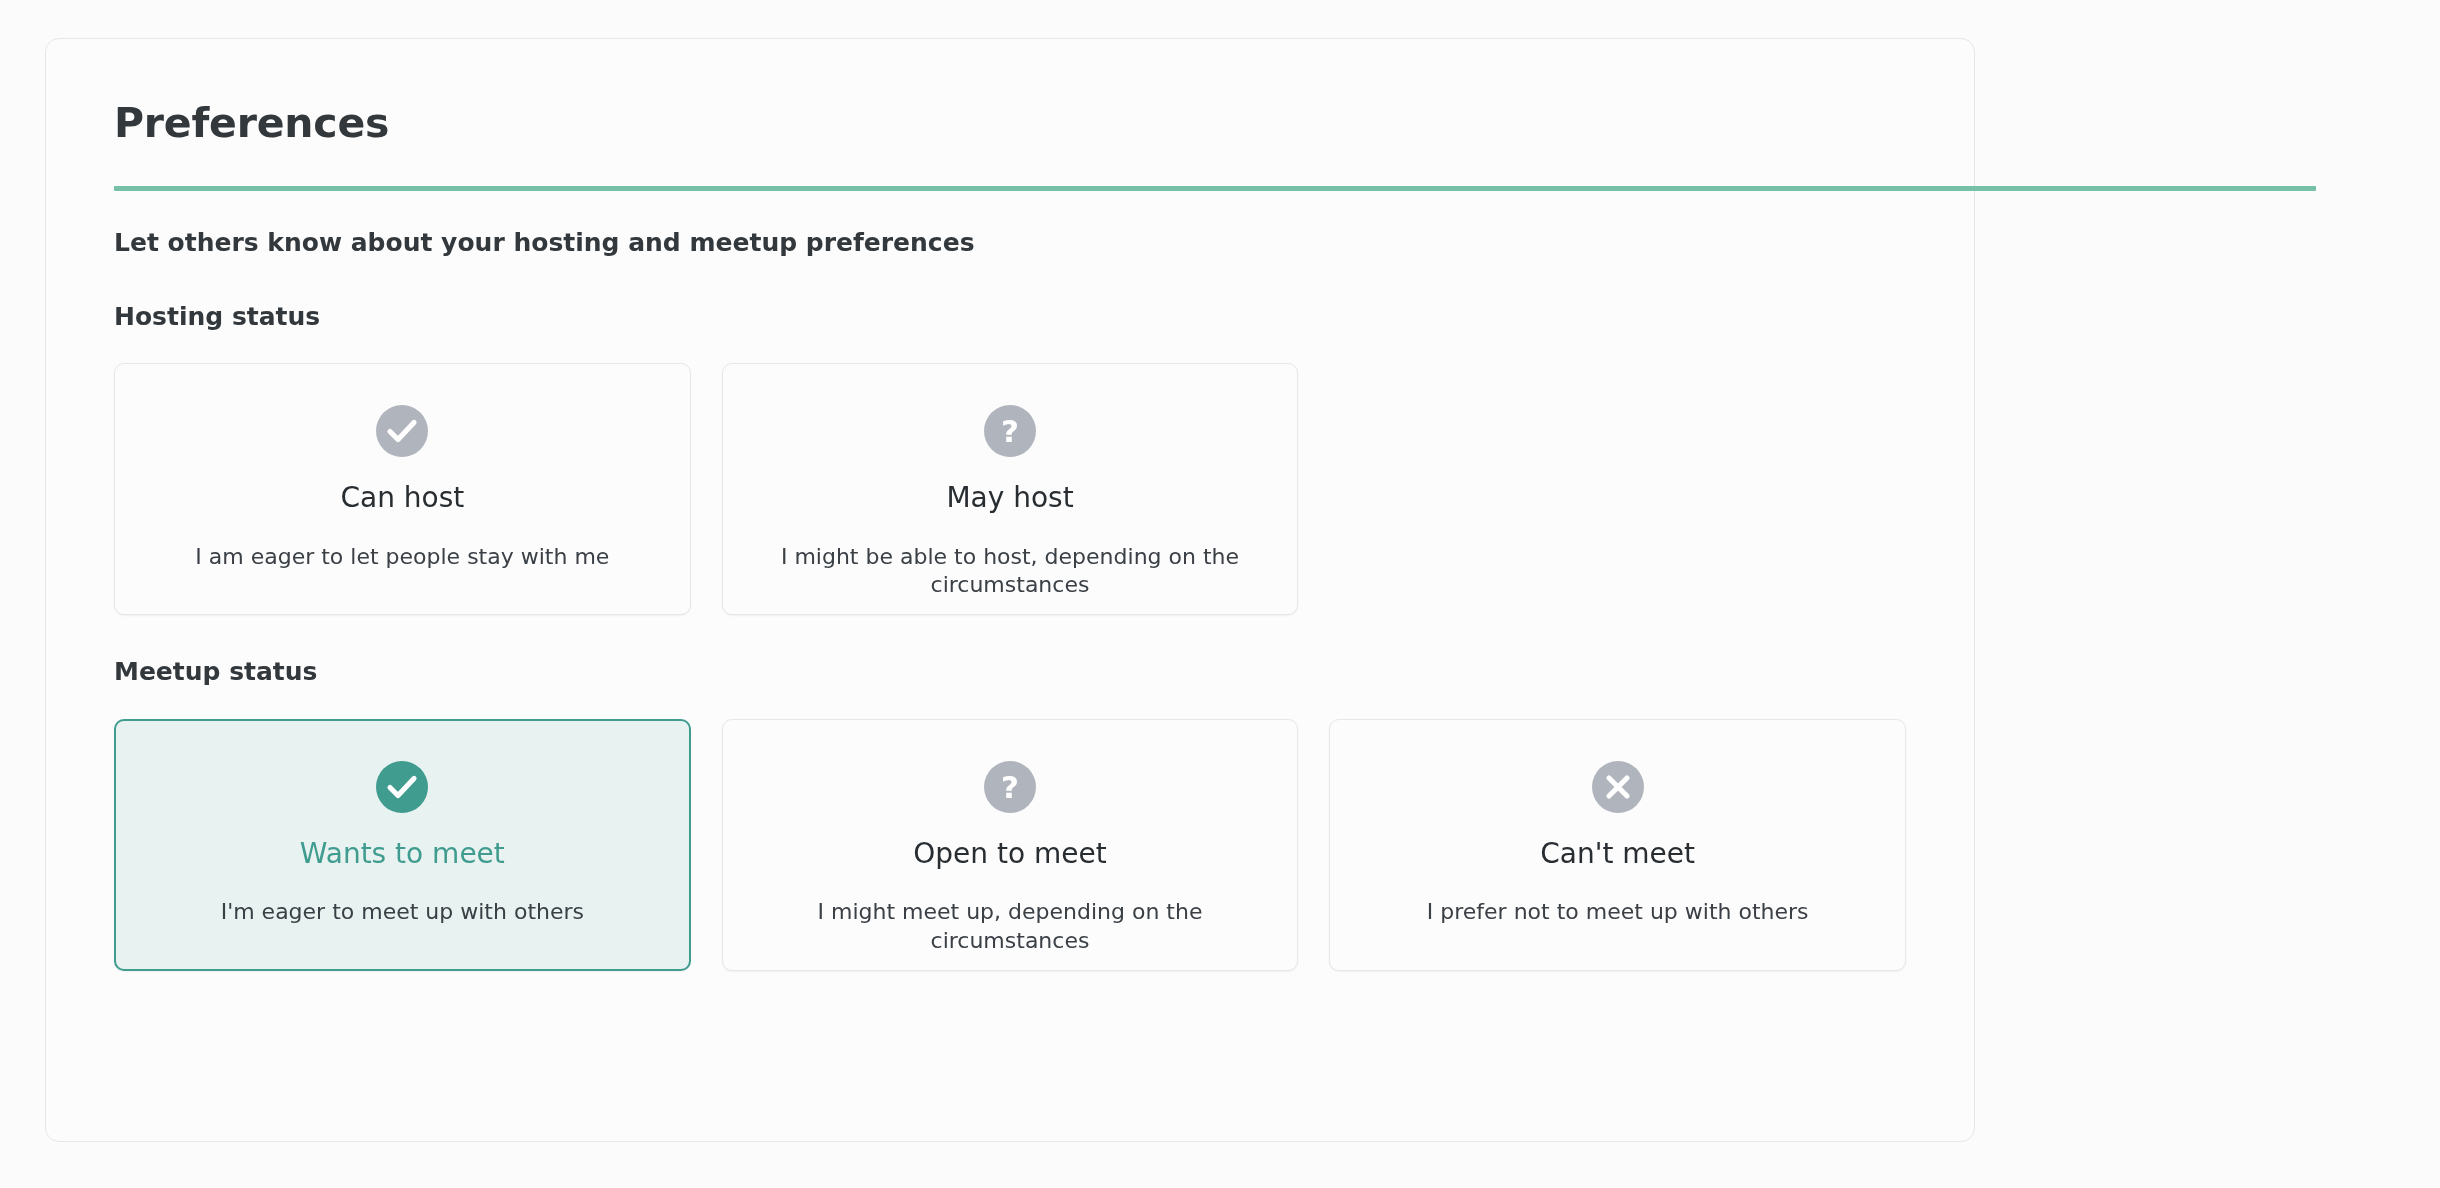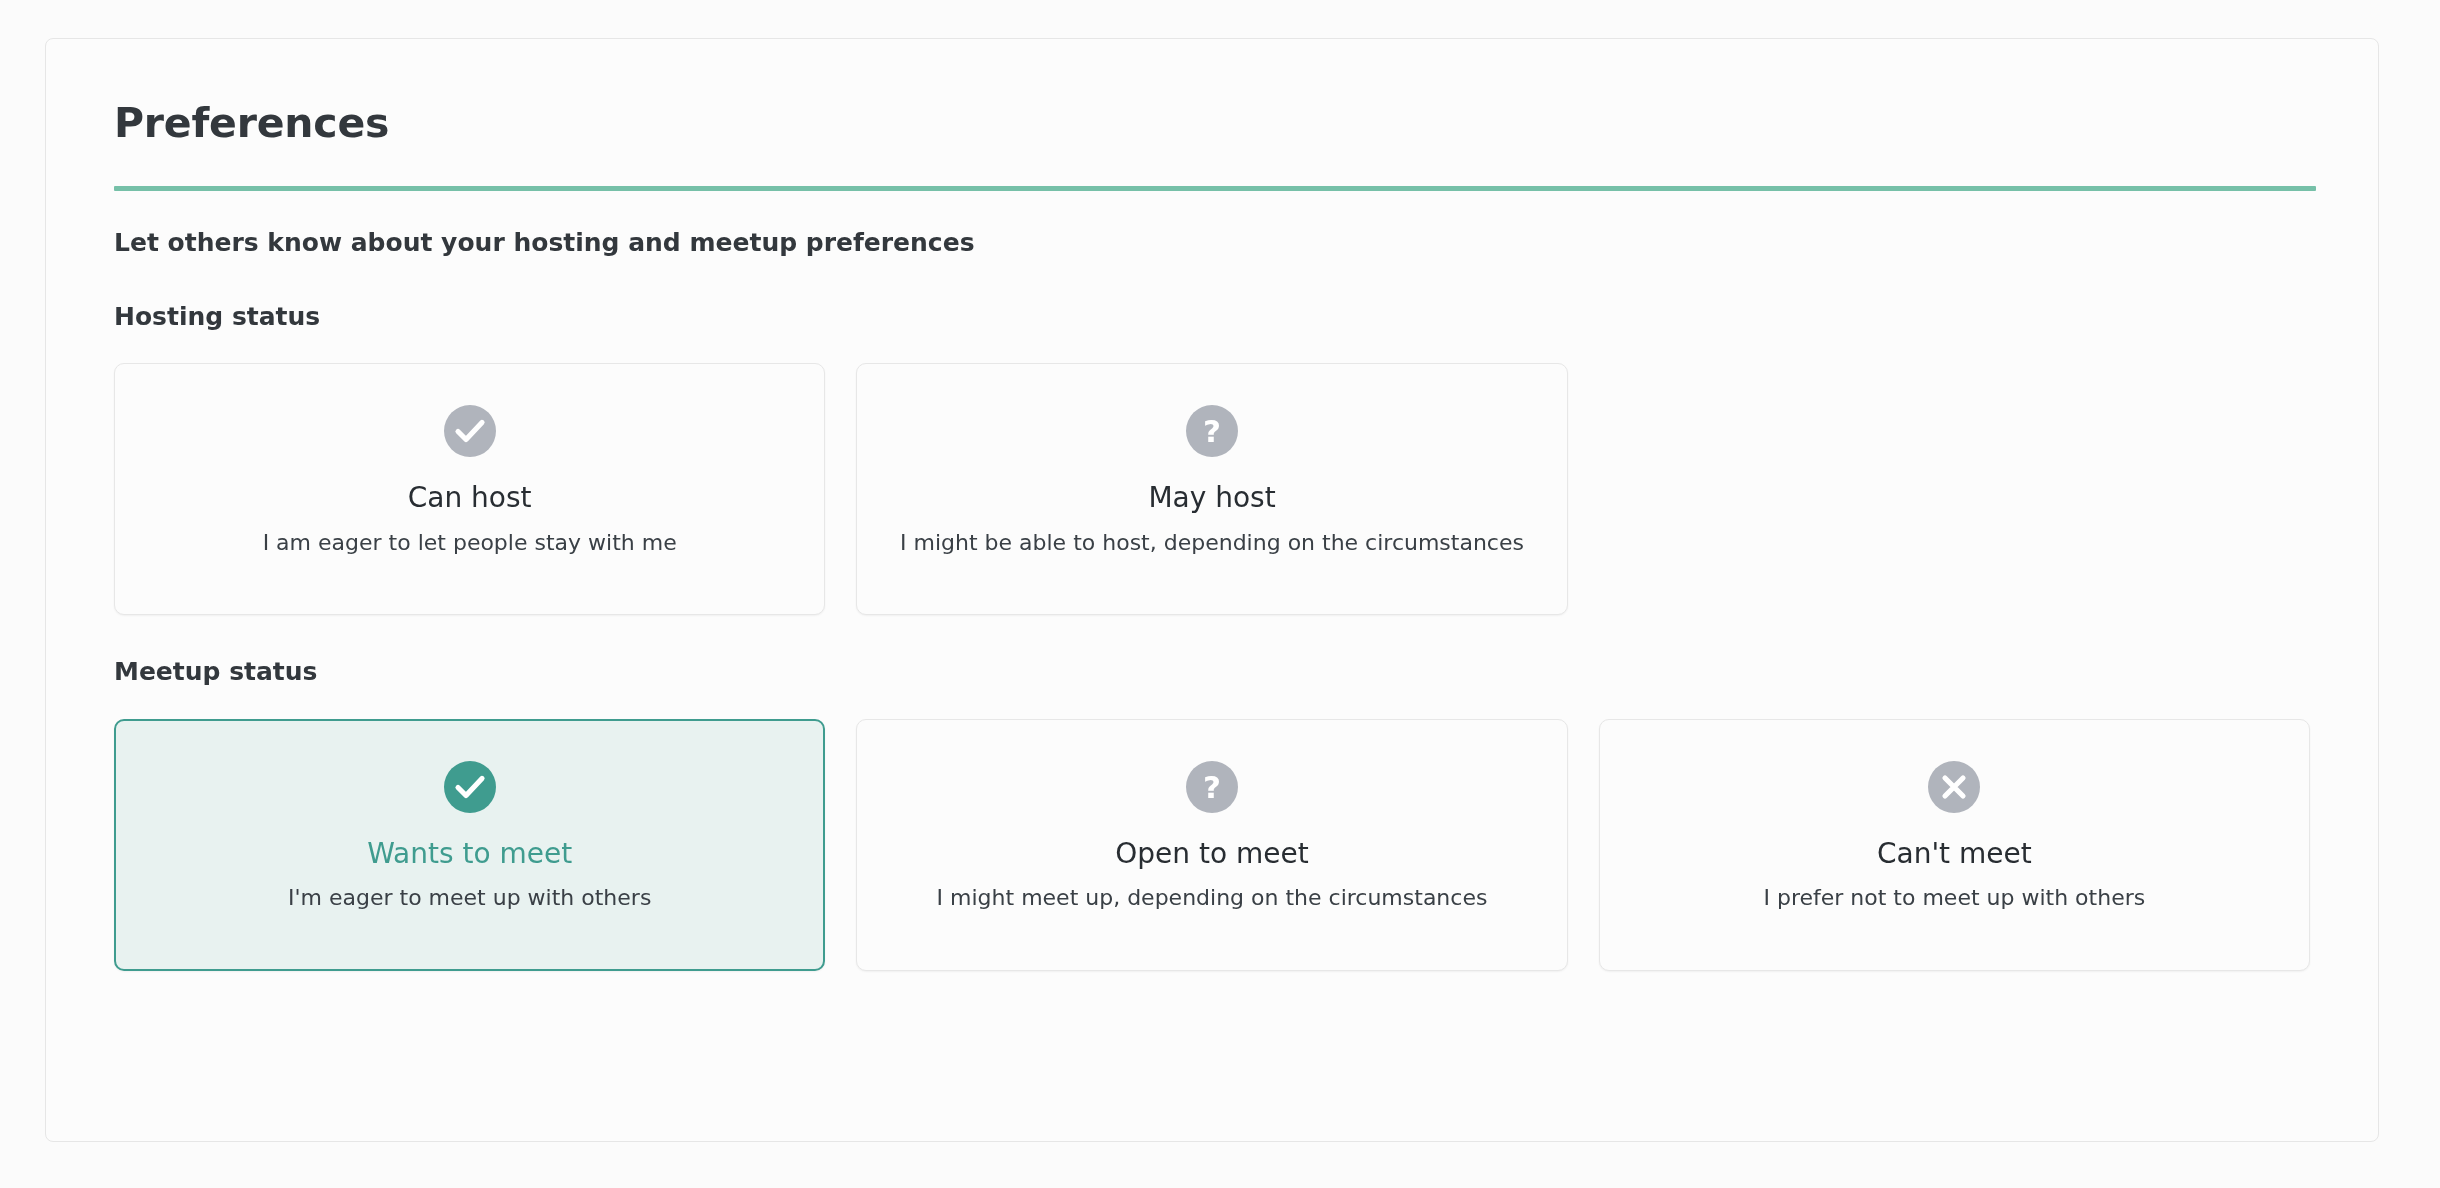--- a/index.html
+++ b/index.html
@@ -11,25 +11,25 @@
     background: #fbfbfb;
     font-family: "DejaVu Sans", "Liberation Sans", sans-serif;
     -webkit-font-smoothing: antialiased;
   }
 
   
   .panel {
     position: absolute;
     left: 45px;
     top: 38px;
-    width: 2334px;
+    width: 1930px;
     height: 1104px;
     background: #fcfcfc;
     border: 1px solid #e6e6e6;
-    border-radius: 8px;
+    border-radius: 14px;
   }
 
   .panel-inner {
     padding: 62px 68px 0 68px;
   }
 
   
   .page-title {
     font-size: 41px;
     font-weight: 700;
@@ -115,21 +115,21 @@
     color: #282d32;
     line-height: 1.2;
     text-align: center;
   }
 
   .status-card.selected .card-title {
     color: #3f9c8f;
   }
 
   .card-desc {
-    margin-top: 14px;
+    margin-top: 28px;
     font-size: 22px;
     font-weight: 400;
     color: #3a4046;
     line-height: 1.3;
     text-align: center;
     padding: 0 16px;
   }
 </style>
 </head>
 <body>

